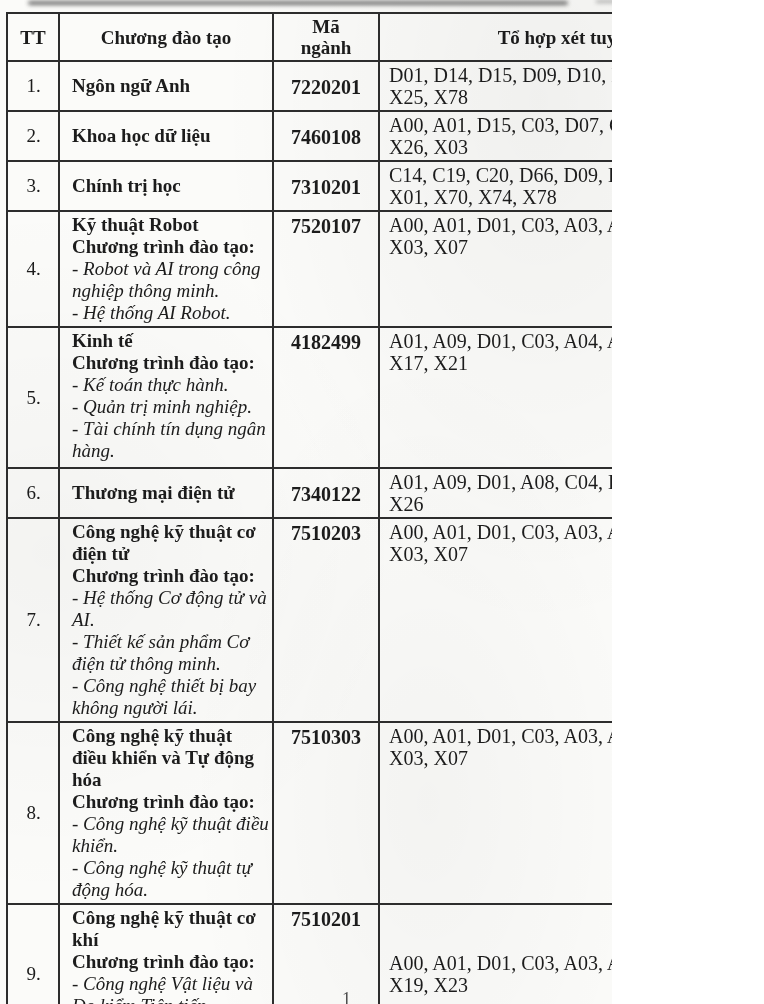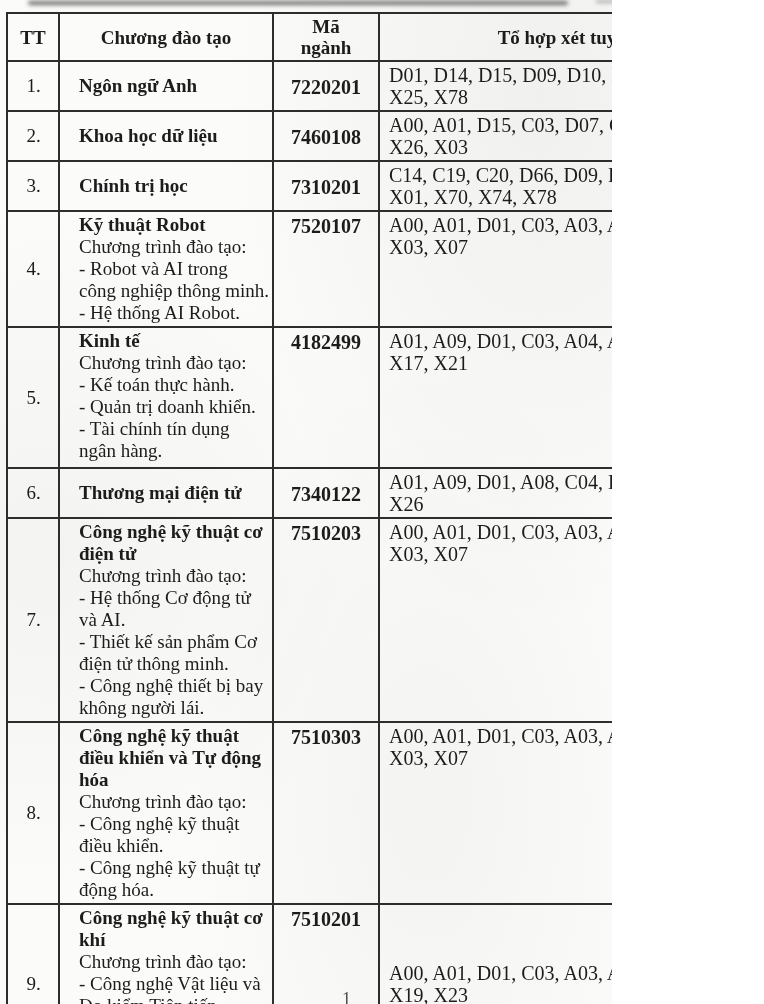--- a/index.html
+++ b/index.html
@@ -44,41 +44,41 @@
   .adm td { vertical-align: top; }
   td.tt {
     vertical-align: middle;
     text-align: center;
     font-size: 19px;
     padding-left: 2px;
   }
   td.name {
     font-size: 19px;
     line-height: 22px;
-    padding: 2px 3px 2px 19px;
+    padding: 2px 3px 2px 12px;
     margin-left: 35px;
   }
   td.code {
     font-size: 20px;
     text-align: center;
     line-height: 22px;
     padding-top: 3px;
     font-weight: bold;
   }
   td.combos {
     font-size: 20px;
     line-height: 22px;
     padding: 2px 6px 2px 9px;
   }
   tr.simple td.name, tr.simple td.code { vertical-align: middle; }
   tr.simple td.name { font-weight: bold; }
   td.combos.vmiddle { vertical-align: middle; }
   .major-title { font-weight: bold; }
-  .prog-label { font-weight: normal; }
-  .prog-item { }
+  .prog-label { font-weight: bold; }
+  .prog-item { font-style: italic; }
   .page-number {
     position: absolute;
     left: 342px;
     top: 989px;
     font-size: 18px;
     color: #4e4e4e;
   }
 </style>
 </head>
 <body>
@@ -138,21 +138,21 @@
           </td>
           <td class="code">7520107</td>
           <td class="combos">A00, A01, D01, C03, A03, A04, D09, D10, X03, X07</td>
         </tr>
         <tr style="height: 141px;">
           <td class="tt">5.</td>
           <td class="name">
             <div class="major-title">Kinh tế</div>
             <div class="prog-label">Chương trình đào tạo:</div>
             <div class="prog-item">- Kế toán thực hành.</div>
-            <div class="prog-item">- Quản trị doanh khiển.</div>
+            <div class="prog-item">- Quản trị minh nghiệp.</div>
             <div class="prog-item">- Tài chính tín dụng ngân hàng.</div>
           </td>
           <td class="code">4182499</td>
           <td class="combos">A01, A09, D01, C03, A04, A08, C04, D10, X17, X21</td>
         </tr>
         <tr class="simple" style="height: 42px;">
           <td class="tt">6.</td>
           <td class="name">
             <div class="major-title">Thương mại điện tử</div>
           </td>

